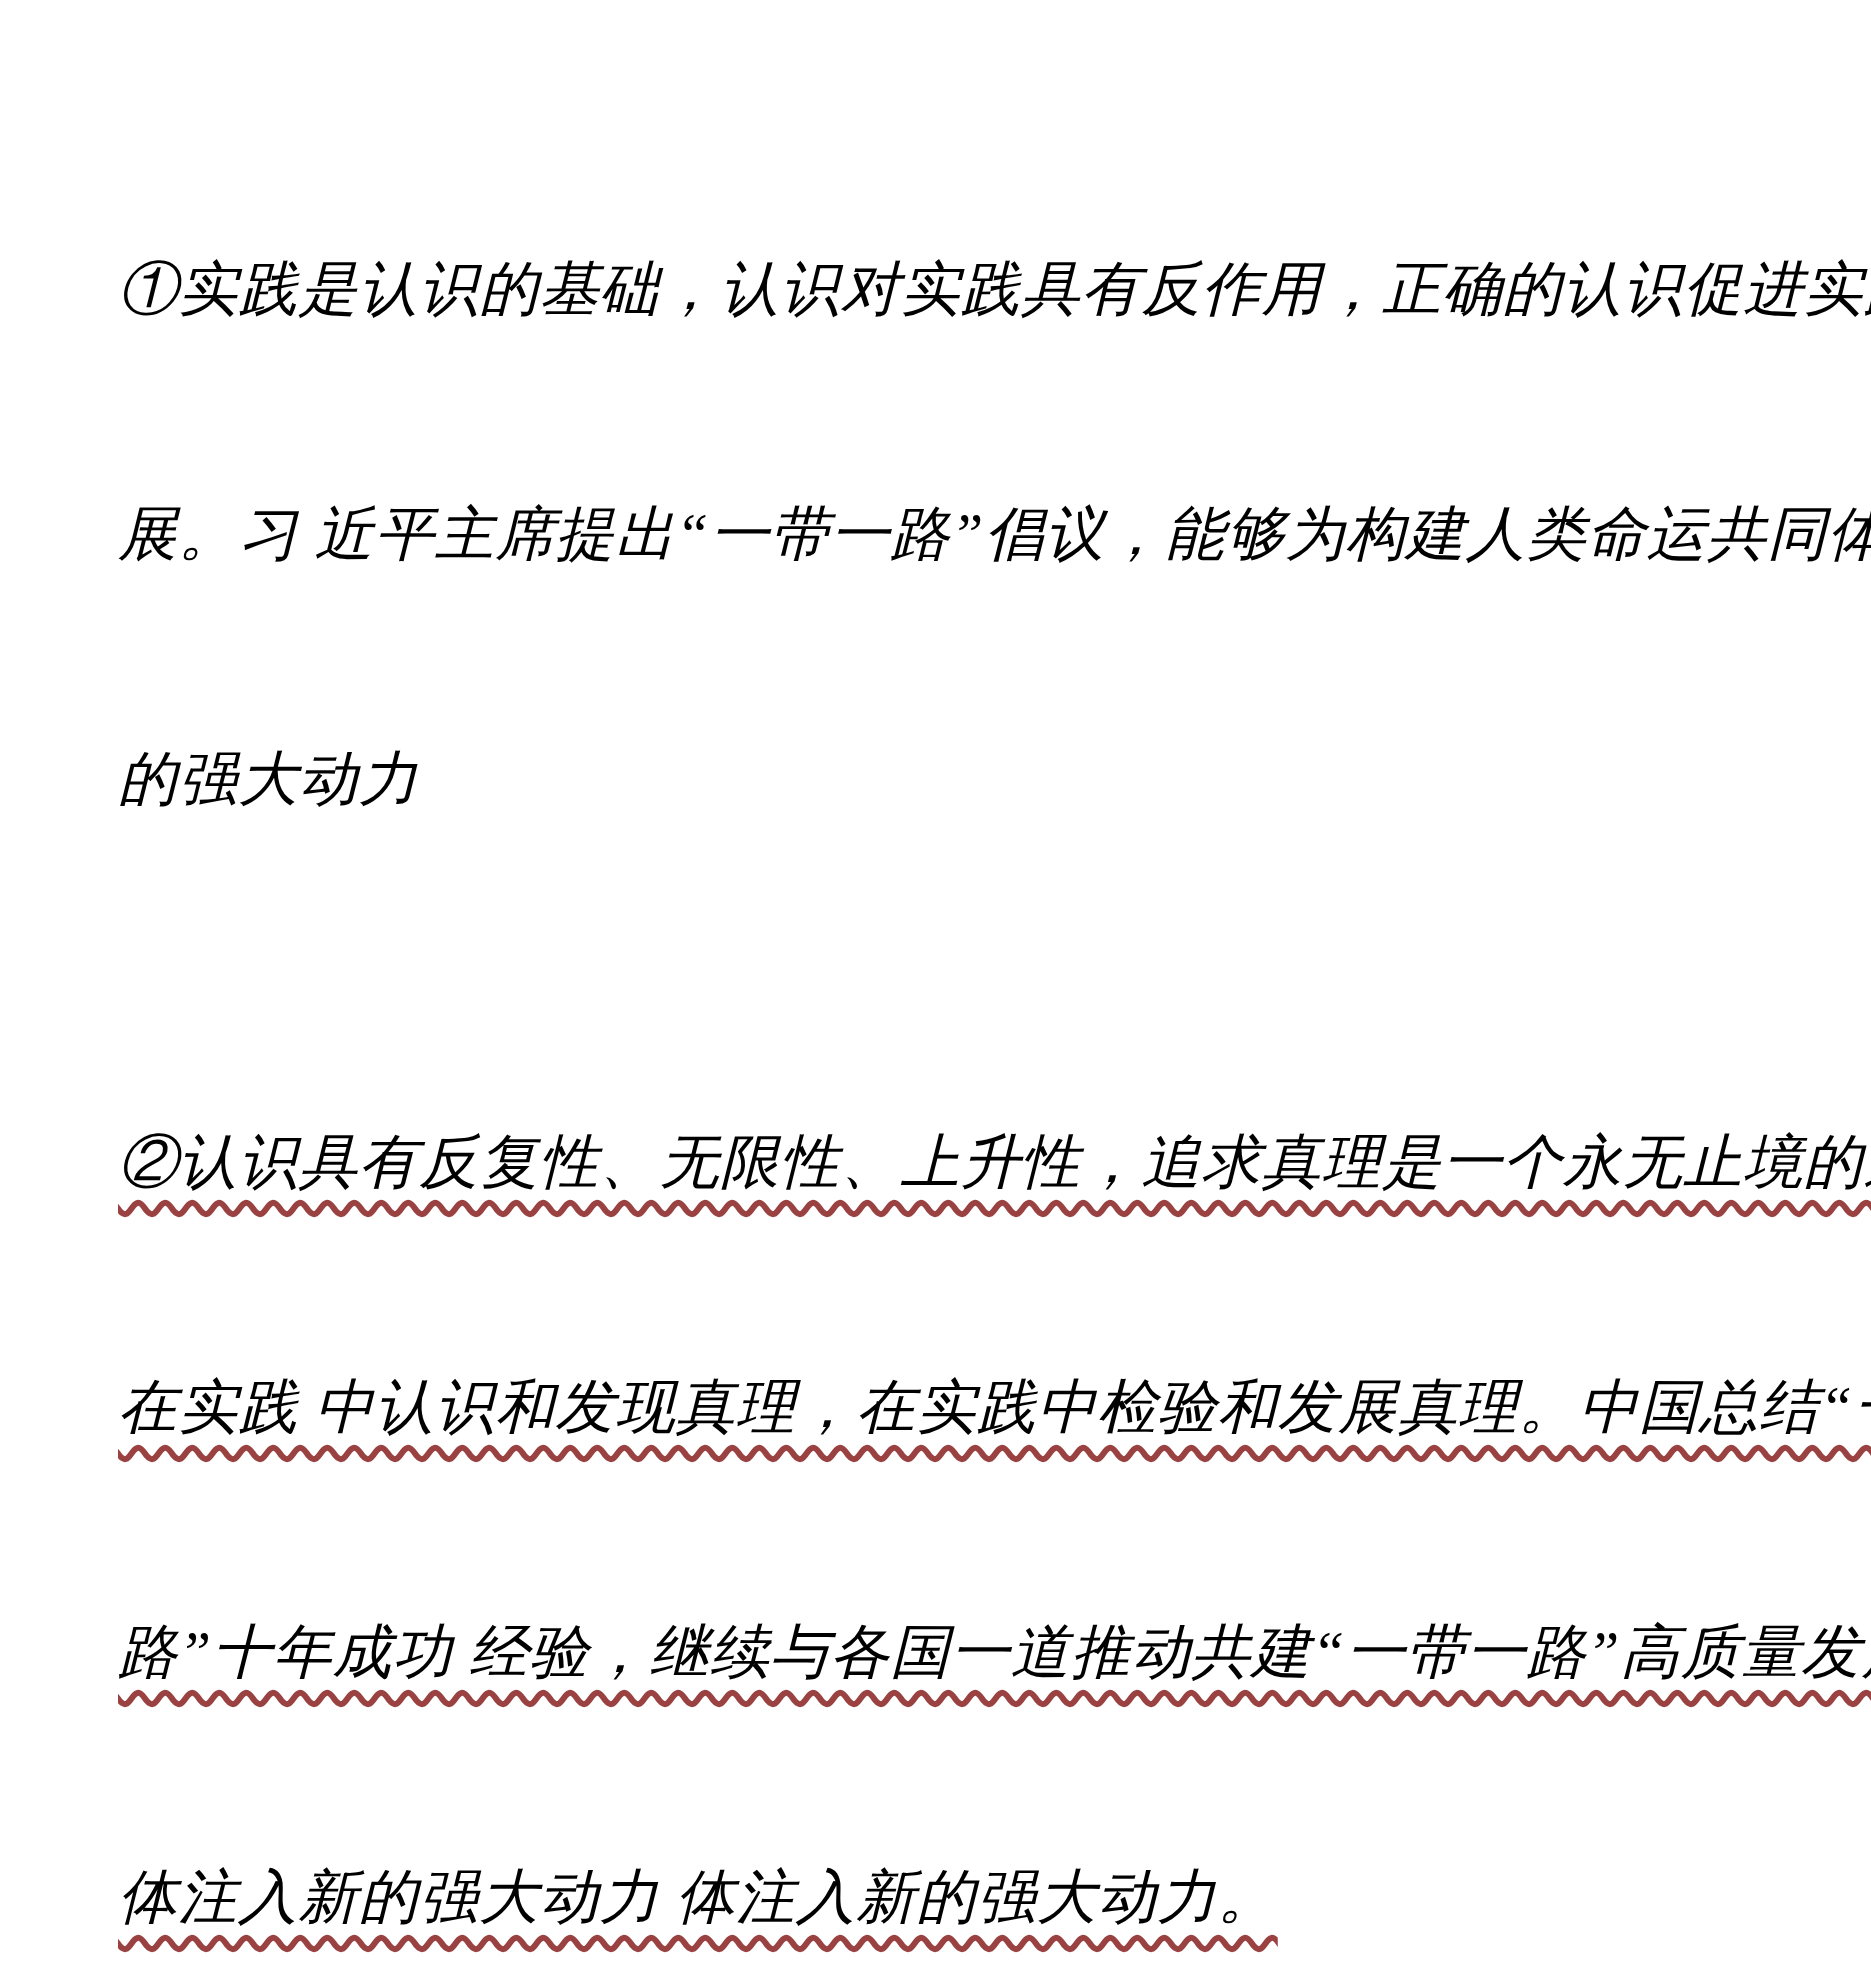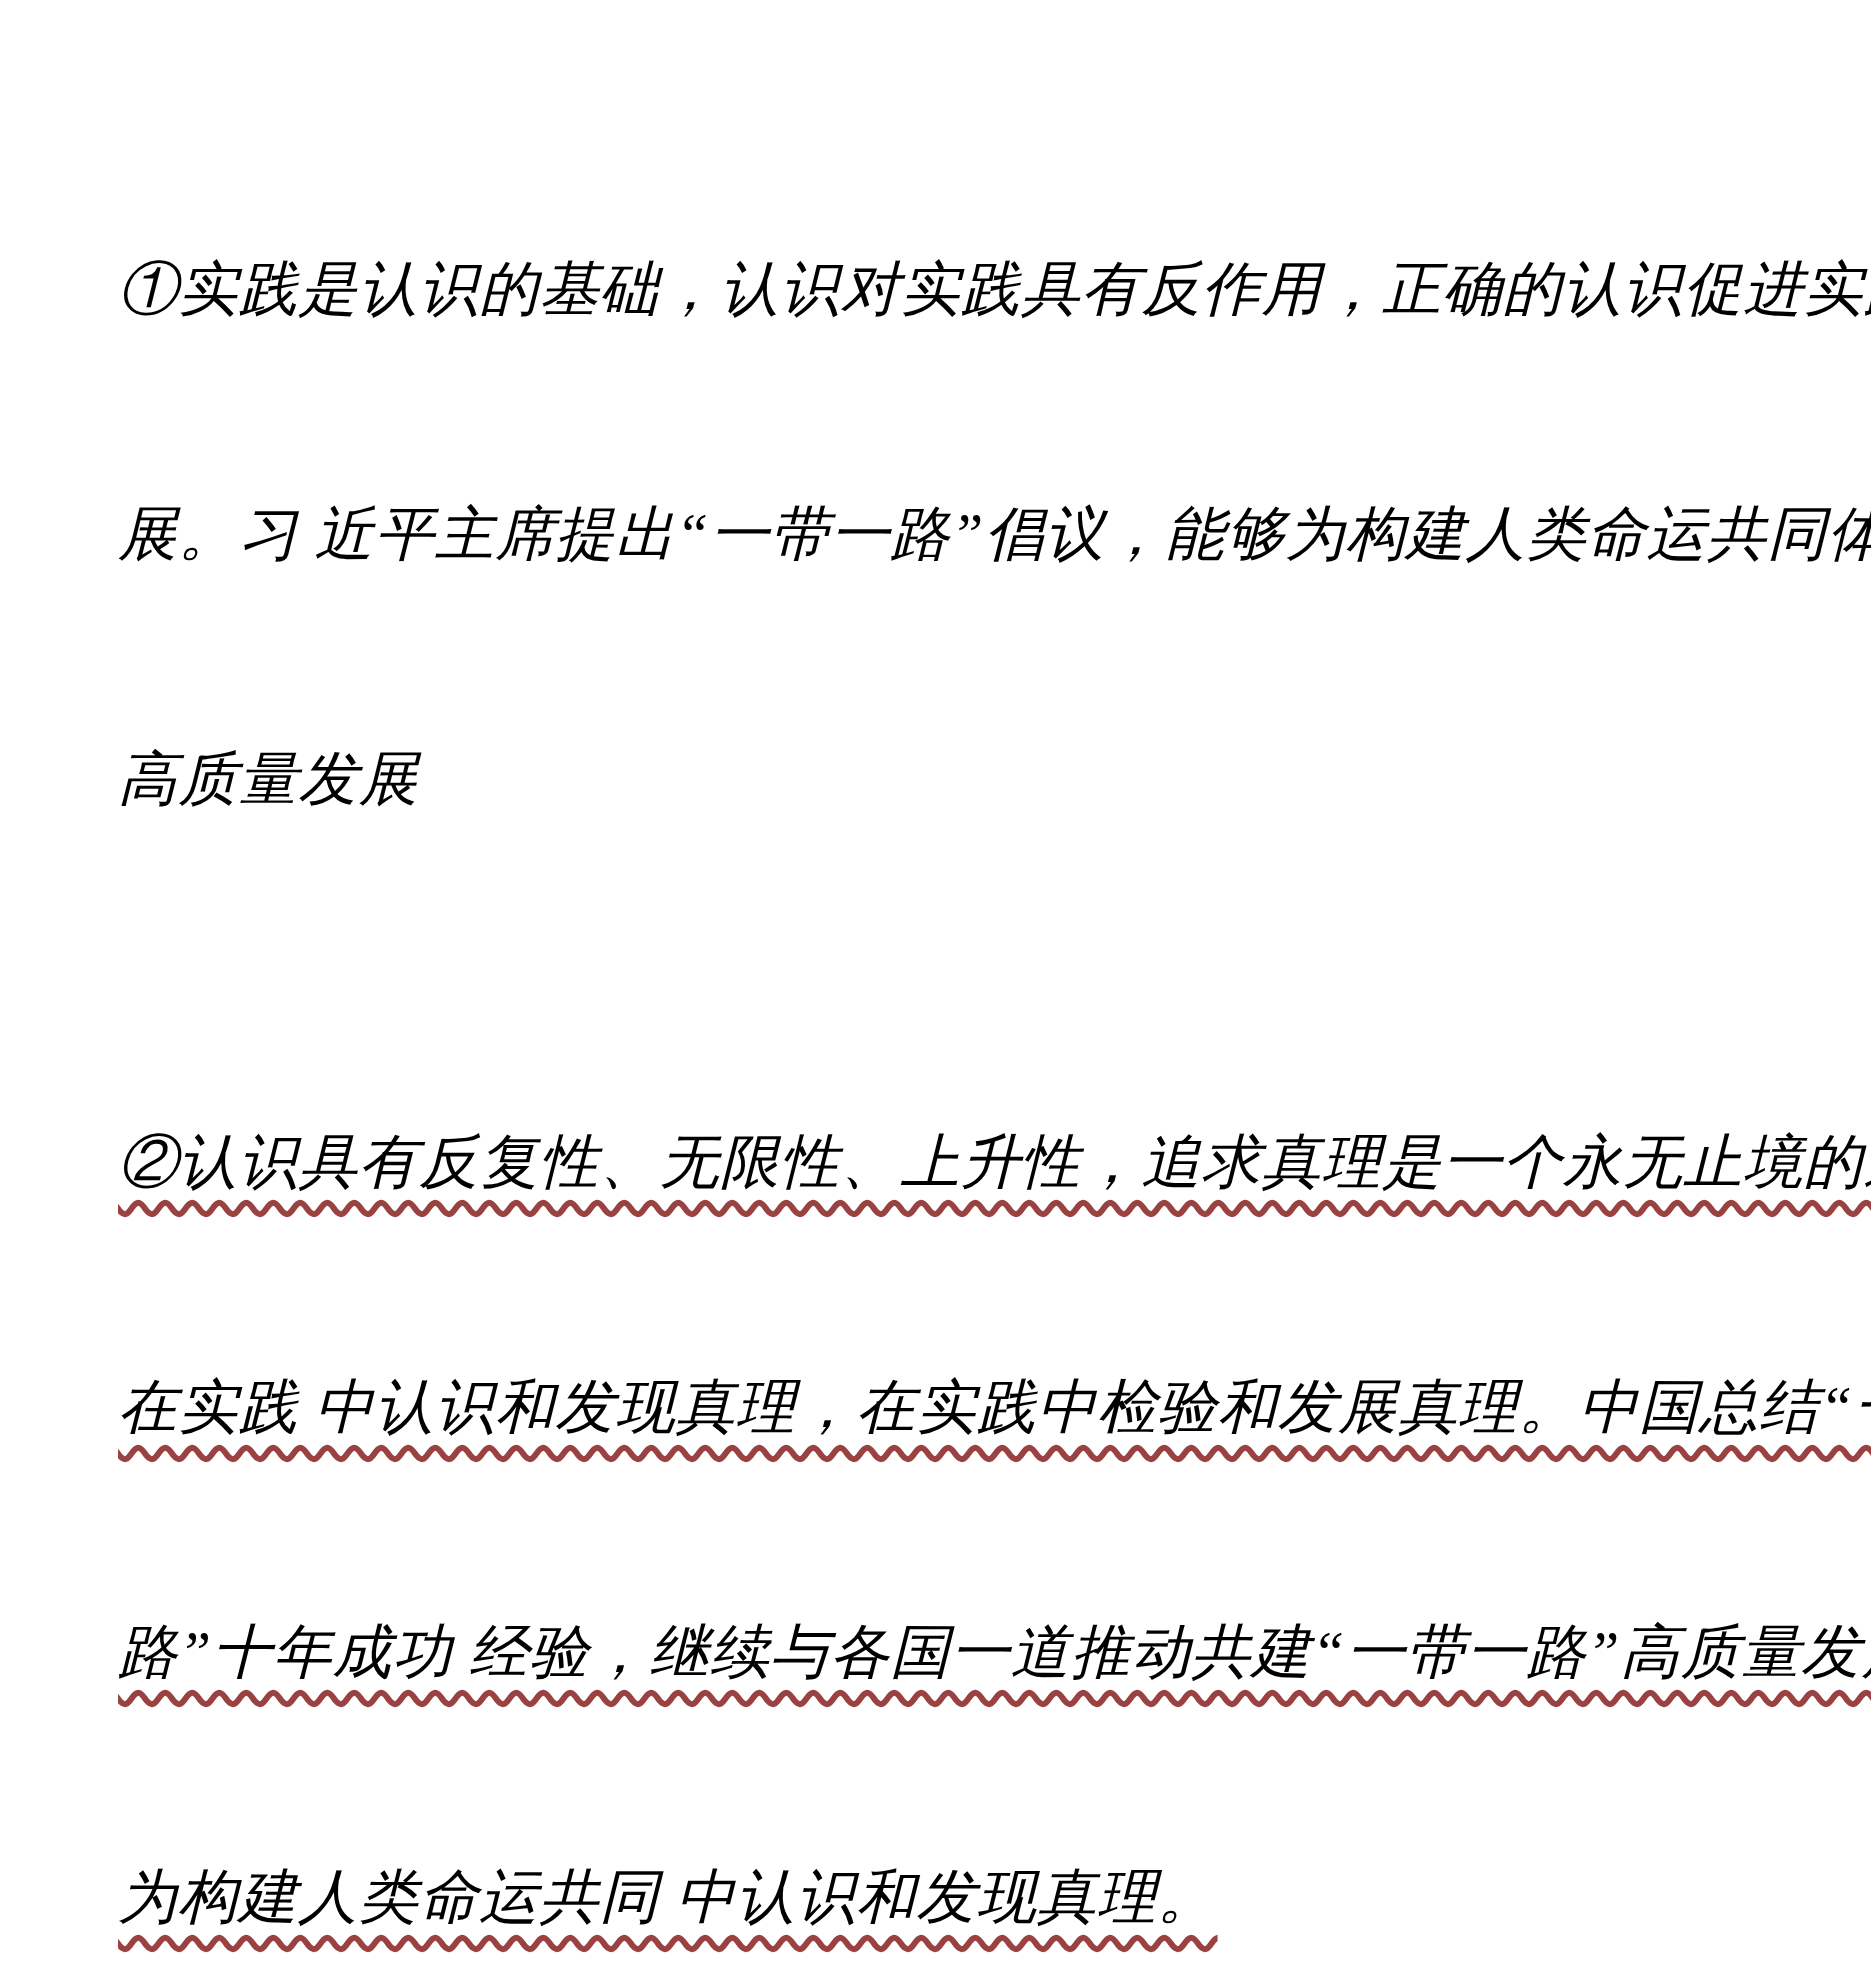--- a/index.html
+++ b/index.html
@@ -30,24 +30,24 @@
   }
 </style>
 </head>
 <body>
 
 <div class="page">
 
   <div class="para">
     <div class="line">①实践是认识的基础，认识对实践具有反作用，正确的认识促进实践的发</div>
     <div class="line">展。习 近平主席提出“一带一路”倡议，能够为构建人类命运共同体注入新</div>
-    <div class="line">高质量发展</div>
+    <div class="line">的强大动力</div>
   </div>
 
   <div class="para wavy">
     <div class="line">②认识具有反复性、无限性、上升性，追求真理是一个永无止境的过程，</div>
     <div class="line">在实践 中认识和发现真理，在实践中检验和发展真理。中国总结“一带一</div>
     <div class="line">路”十年成功 经验，继续与各国一道推动共建“一带一路”高质量发展，</div>
-    <div class="line">为构建人类命运共同 中认识和发现真理。</div>
+    <div class="line">体注入新的强大动力 体注入新的强大动力。</div>
   </div>
 
 </div>
 
 
 </body></html>

